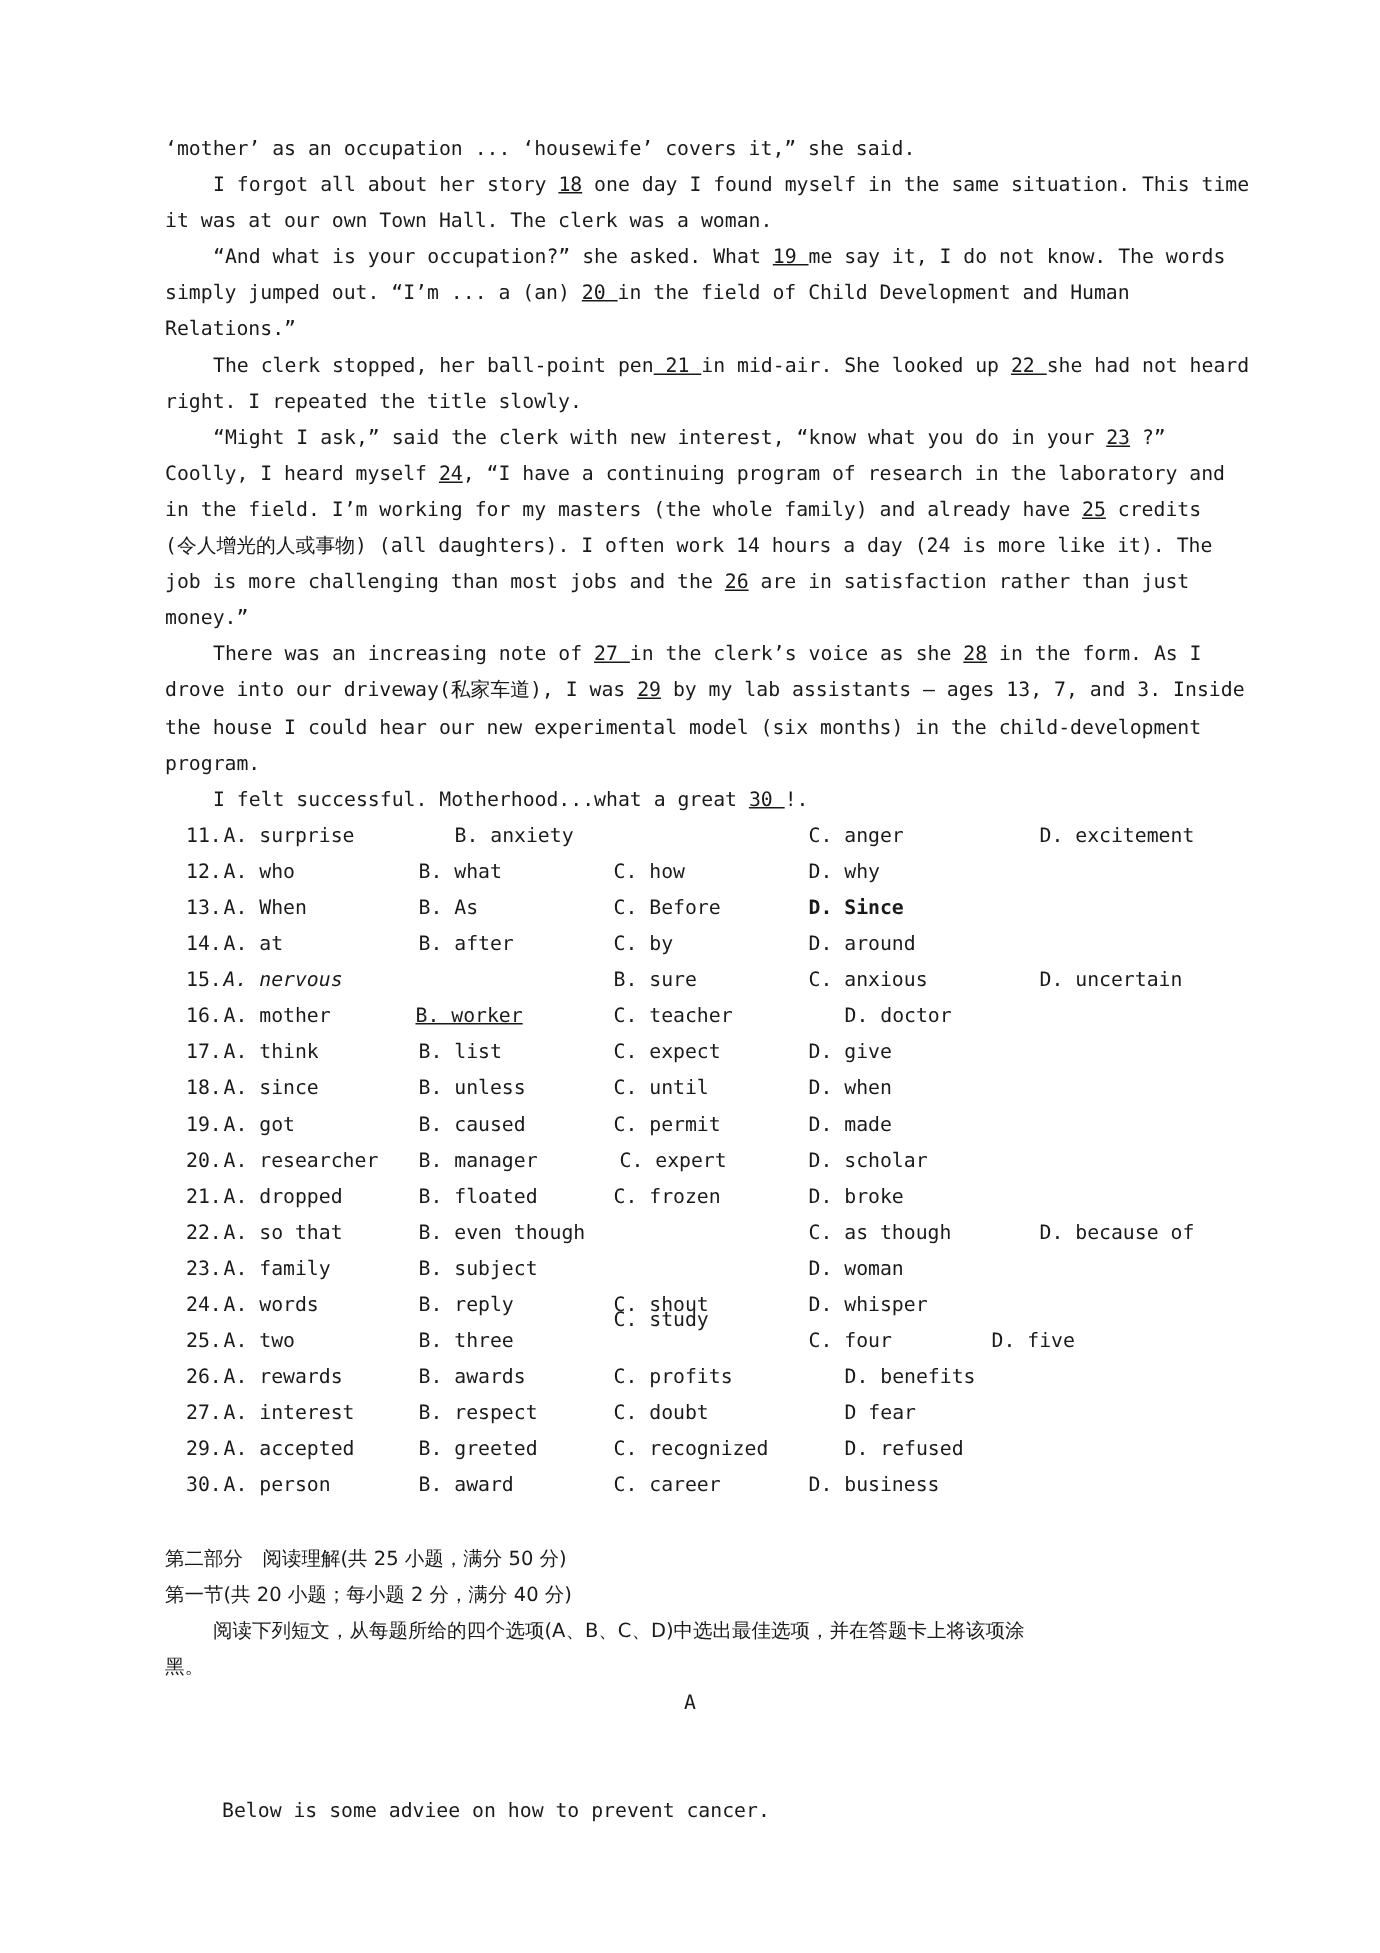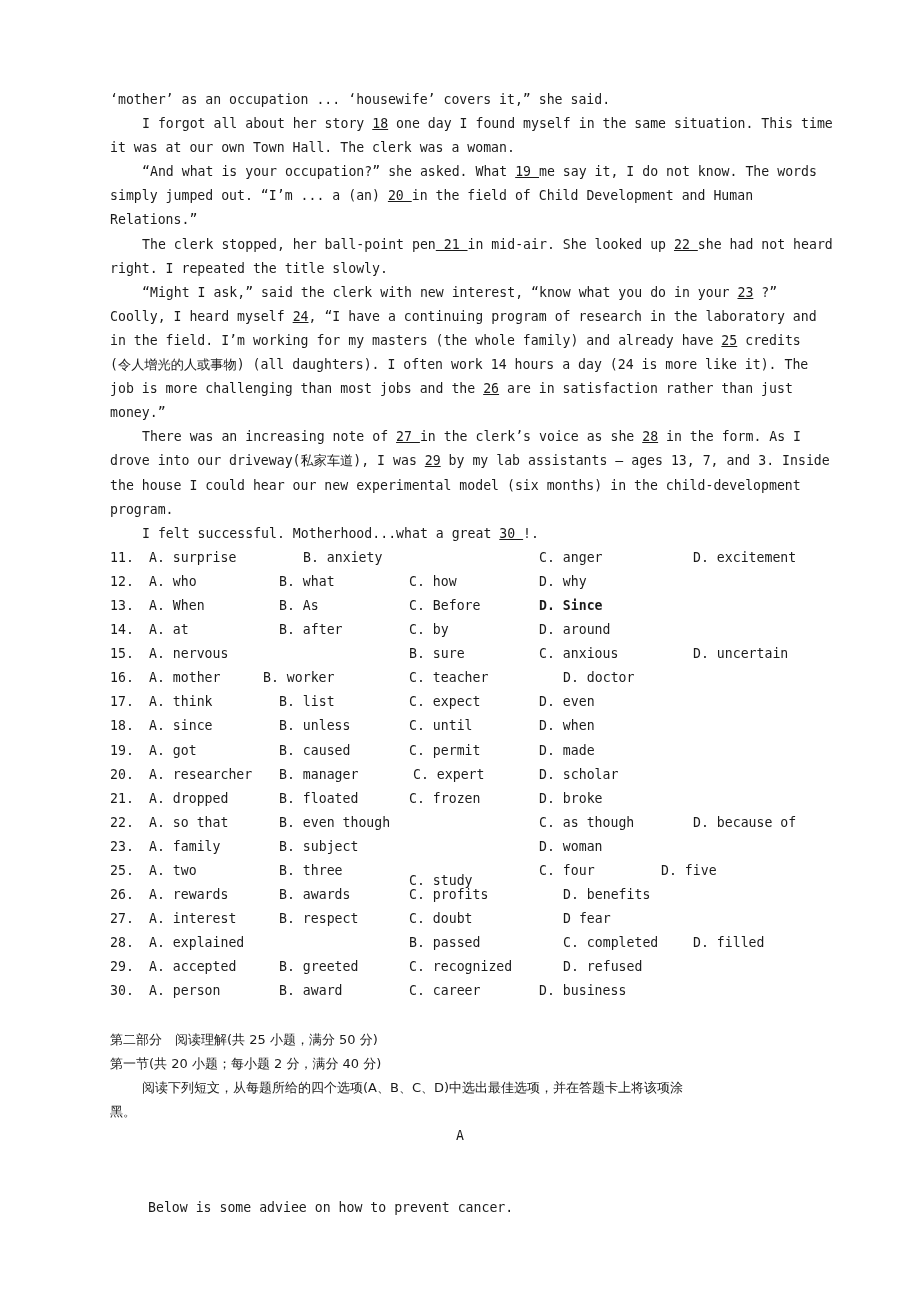--- a/index.html
+++ b/index.html
@@ -5,21 +5,21 @@
   html, body { margin: 0; padding: 0; background: #ffffff; }
   body { width: 920px; height: 1302px; position: relative; overflow: hidden;
          font-family: "DejaVu Sans Mono", "Liberation Mono", monospace; color: #1a1a1a; }
   .page { position: absolute; left: 110px; top: 88px; width: 760px; }
   .line { position: relative; height: 24.1px; line-height: 24.1px; font-size: 13.2px; white-space: pre; letter-spacing: 0px; }
   .indent { padding-left: 32px; }
   .indent2 { padding-left: 38px; margin-top: 48px; }
   .blank { text-decoration: underline; }
   .opt-row { position: relative; height: 24.1px; line-height: 24.1px; font-size: 13.2px; white-space: pre; }
   .opt-row span { position: absolute; top: 0; }
-  .num { left: 0; }
+  .num { left: 14px; }
   .cn { font-family: "DejaVu Sans", sans-serif; font-size: 13px; }
   .center { text-align: center; width: 700px; }
 </style>
 </head>
 <body>
 
 <div class="page">
   <div id="passage">
       <div class="line"><span>‘mother’ as an occupation ... ‘housewife’ covers it,” she said.</span></div>
       <div class="line indent"><span>I forgot all about her story </span><span class="blank">18</span><span> one day I found myself in the same situation. This time</span></div>
@@ -39,33 +39,33 @@
       <div class="line"><span>drove into our driveway(私家车道), I was </span><span class="blank">29</span><span> by my lab assistants — ages 13, 7, and 3. Inside</span></div>
       <div class="line"><span>the house I could hear our new experimental model (six months) in the child-development</span></div>
       <div class="line"><span>program.</span></div>
       <div class="line indent"><span>I felt successful. Motherhood...what a great </span><span class="blank">30 </span><span>!.</span></div>
     </div>
   <div id="questions">
       <div class="opt-row"><span class="num">11.</span><span style="left: 39px;">A. surprise</span><span style="left: 193px;">B. anxiety</span><span style="left: 429px;">C. anger</span><span style="left: 583px;">D. excitement</span></div>
       <div class="opt-row"><span class="num">12.</span><span style="left: 39px;">A. who</span><span style="left: 169px;">B. what</span><span style="left: 299px;">C. how</span><span style="left: 429px;">D. why</span></div>
       <div class="opt-row"><span class="num">13.</span><span style="left: 39px;">A. When</span><span style="left: 169px;">B. As</span><span style="left: 299px;">C. Before</span><span style="left: 429px; font-weight: bold;">D. Since</span></div>
       <div class="opt-row"><span class="num">14.</span><span style="left: 39px;">A. at</span><span style="left: 169px;">B. after</span><span style="left: 299px;">C. by</span><span style="left: 429px;">D. around</span></div>
-      <div class="opt-row"><span class="num">15.</span><span style="left: 39px;">A. nervous</span><span style="left: 299px;">B. sure</span><span style="left: 429px;">C. anxious</span><span style="left: 583px;">D. uncertain</span></div>
-      <div class="opt-row"><span class="num">16.</span><span style="left: 39px;">A. mother</span><span style="left: 153px;">B. worker</span><span style="left: 299px;">C. teacher</span><span style="left: 453px;">D. doctor</span></div>
-      <div class="opt-row"><span class="num">17.</span><span style="left: 39px;">A. think</span><span style="left: 169px;">B. list</span><span style="left: 299px;">C. expect</span><span style="left: 429px;">D. even</span></div>
+      <div class="opt-row"><span class="num">15.</span><span style="left: 39px; font-style: italic;">A. nervous</span><span style="left: 299px;">B. sure</span><span style="left: 429px;">C. anxious</span><span style="left: 583px;">D. uncertain</span></div>
+      <div class="opt-row"><span class="num">16.</span><span style="left: 39px;">A. mother</span><span style="left: 167px; text-decoration: underline;">B. worker</span><span style="left: 299px;">C. teacher</span><span style="left: 453px;">D. doctor</span></div>
+      <div class="opt-row"><span class="num">17.</span><span style="left: 39px;">A. think</span><span style="left: 169px;">B. list</span><span style="left: 299px;">C. expect</span><span style="left: 429px;">D. give</span></div>
       <div class="opt-row"><span class="num">18.</span><span style="left: 39px;">A. since</span><span style="left: 169px;">B. unless</span><span style="left: 299px;">C. until</span><span style="left: 429px;">D. when</span></div>
       <div class="opt-row"><span class="num">19.</span><span style="left: 39px;">A. got</span><span style="left: 169px;">B. caused</span><span style="left: 299px;">C. permit</span><span style="left: 429px;">D. made</span></div>
       <div class="opt-row"><span class="num">20.</span><span style="left: 39px;">A. researcher</span><span style="left: 169px;">B. manager</span><span style="left: 303px;">C. expert</span><span style="left: 429px;">D. scholar</span></div>
       <div class="opt-row"><span class="num">21.</span><span style="left: 39px;">A. dropped</span><span style="left: 169px;">B. floated</span><span style="left: 299px;">C. frozen</span><span style="left: 429px;">D. broke</span></div>
       <div class="opt-row"><span class="num">22.</span><span style="left: 39px;">A. so that</span><span style="left: 169px;">B. even though</span><span style="left: 429px;">C. as though</span><span style="left: 583px;">D. because of</span></div>
       <div class="opt-row"><span class="num">23.</span><span style="left: 39px;">A. family</span><span style="left: 169px;">B. subject</span><span style="left: 299px; margin-top: 34px;">C. study</span><span style="left: 429px;">D. woman</span></div>
+      <div class="opt-row"><span class="num">24.</span><span style="left: 39px;">A. words</span><span style="left: 169px;">B. reply</span><span style="left: 299px;">C. shout</span><span style="left: 429px;">D. whisper</span></div>
       <div class="opt-row"><span class="num">25.</span><span style="left: 39px;">A. two</span><span style="left: 169px;">B. three</span><span style="left: 429px;">C. four</span><span style="left: 551px;">D. five</span></div>
       <div class="opt-row"><span class="num">26.</span><span style="left: 39px;">A. rewards</span><span style="left: 169px;">B. awards</span><span style="left: 299px;">C. profits</span><span style="left: 453px;">D. benefits</span></div>
       <div class="opt-row"><span class="num">27.</span><span style="left: 39px;">A. interest</span><span style="left: 169px;">B. respect</span><span style="left: 299px;">C. doubt</span><span style="left: 453px;">D fear</span></div>
-      <div class="opt-row"><span class="num">28.</span><span style="left: 39px;">A. explained</span><span style="left: 299px;">B. passed</span><span style="left: 453px;">C. completed</span><span style="left: 583px;">D. filled</span></div>
       <div class="opt-row"><span class="num">29.</span><span style="left: 39px;">A. accepted</span><span style="left: 169px;">B. greeted</span><span style="left: 299px;">C. recognized</span><span style="left: 453px;">D. refused</span></div>
       <div class="opt-row"><span class="num">30.</span><span style="left: 39px;">A. person</span><span style="left: 169px;">B. award</span><span style="left: 299px;">C. career</span><span style="left: 429px;">D. business</span></div>
     </div>
 
   <div style="height:24px"></div>
   <div class="line cn">第二部分　阅读理解(共 25 小题，满分 50 分)</div>
   <div class="line cn">第一节(共 20 小题；每小题 2 分，满分 40 分)</div>
   <div class="line cn indent">阅读下列短文，从每题所给的四个选项(A、B、C、D)中选出最佳选项，并在答题卡上将该项涂</div>
   <div class="line cn">黑。</div>
   <div class="line center">A</div>

